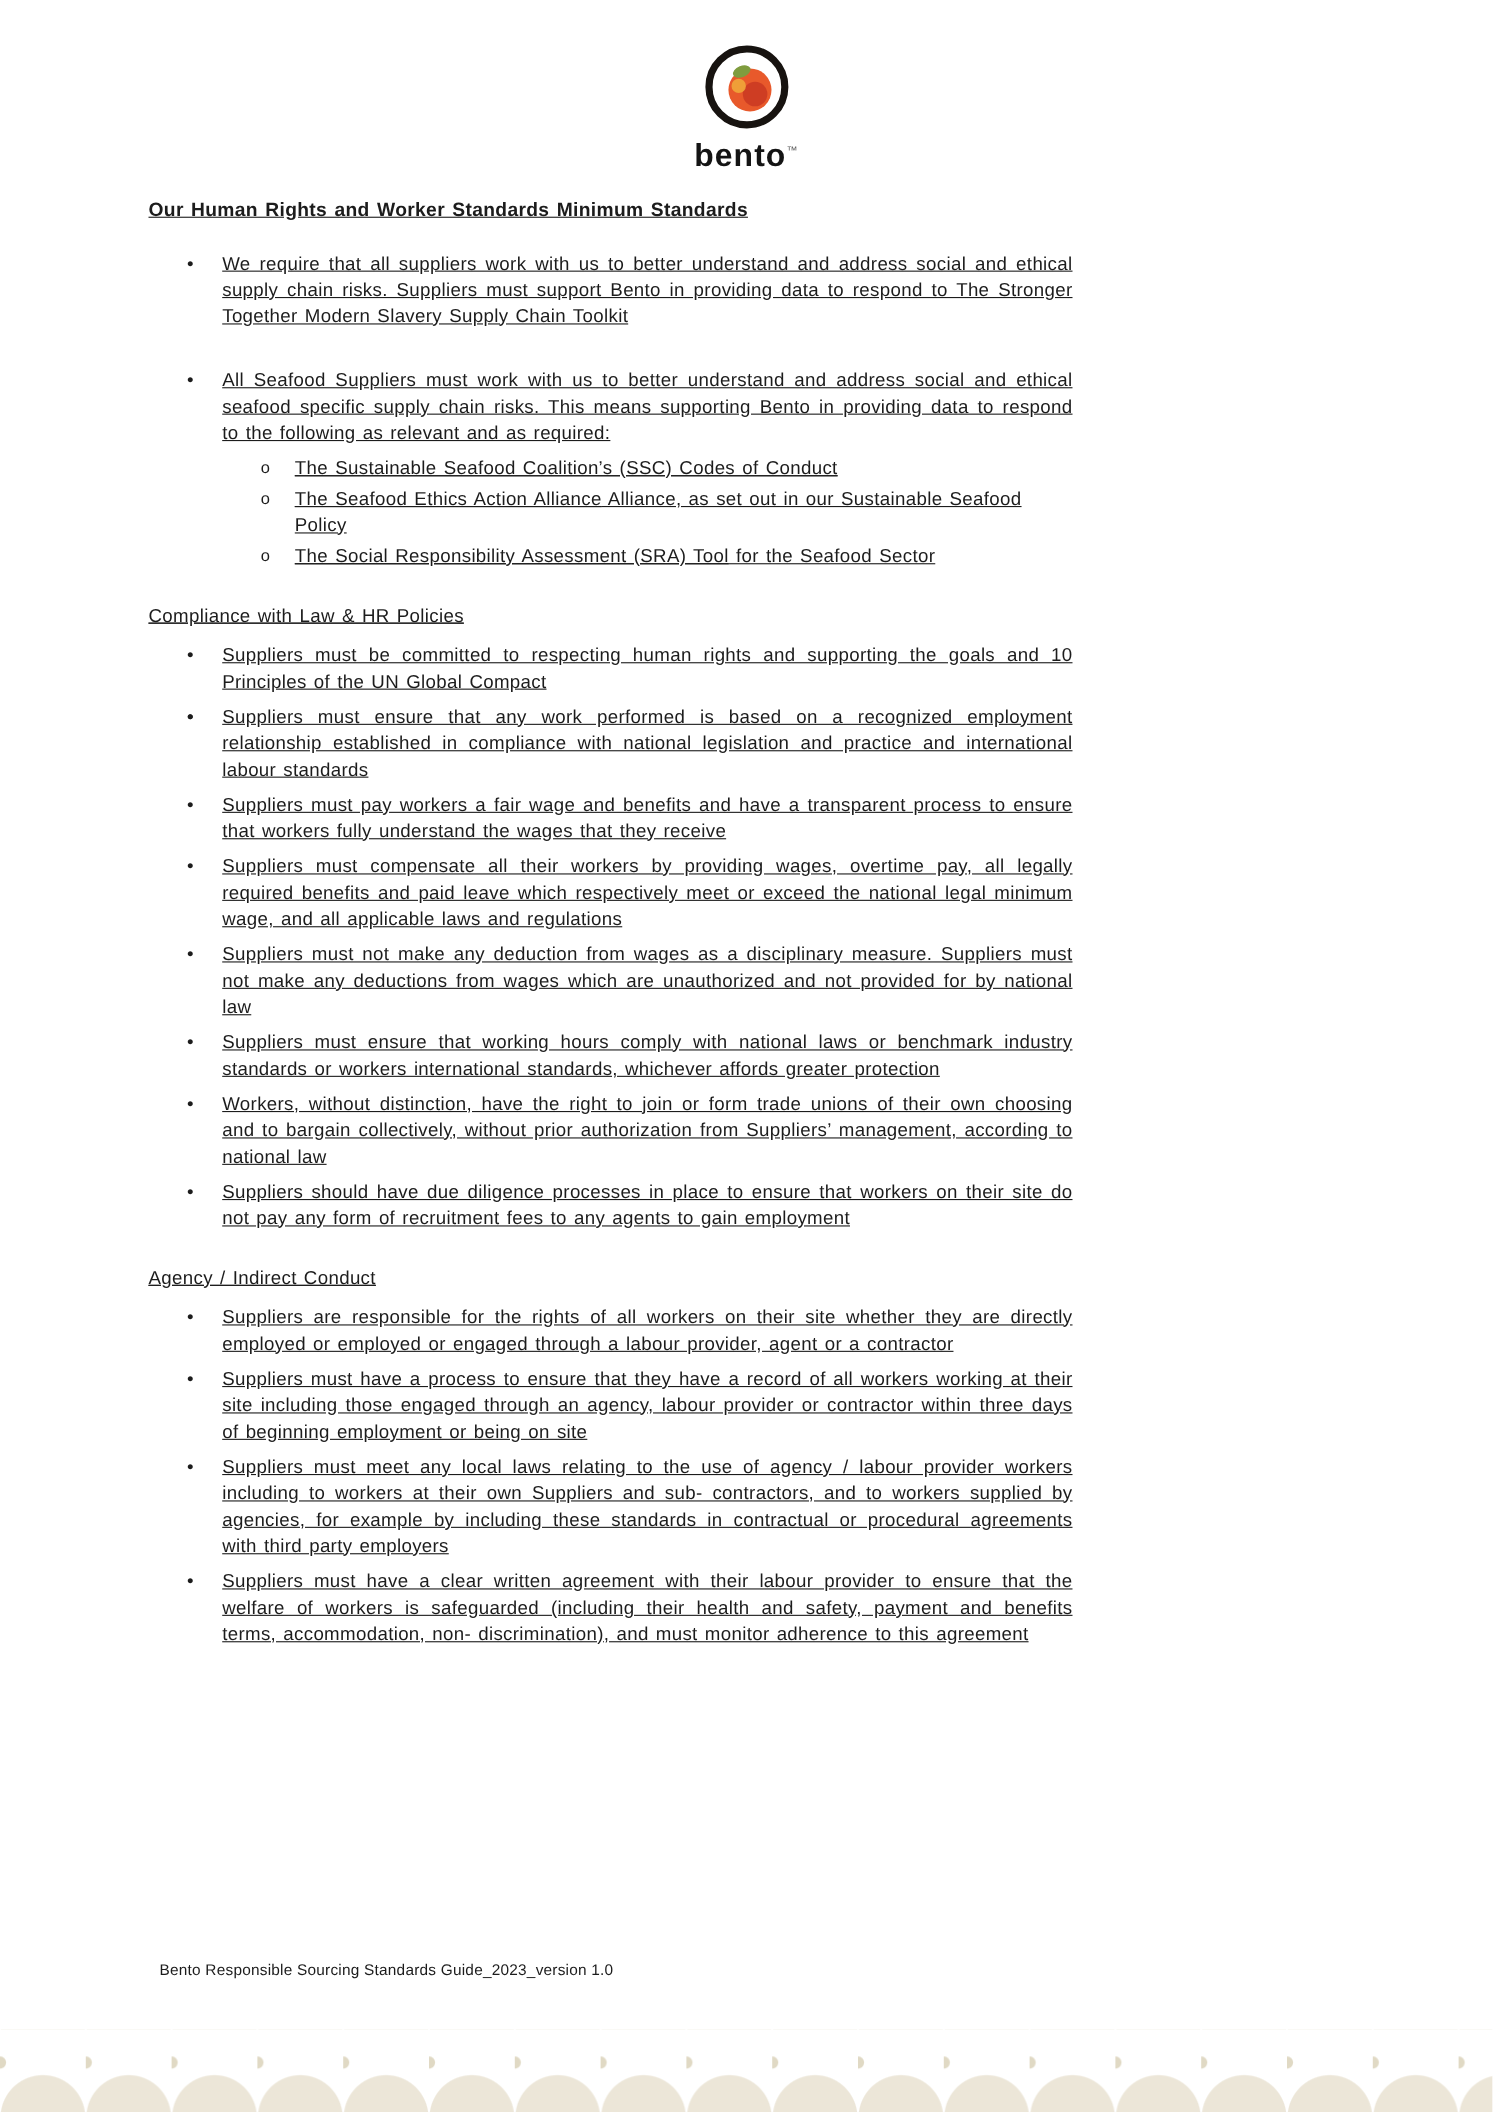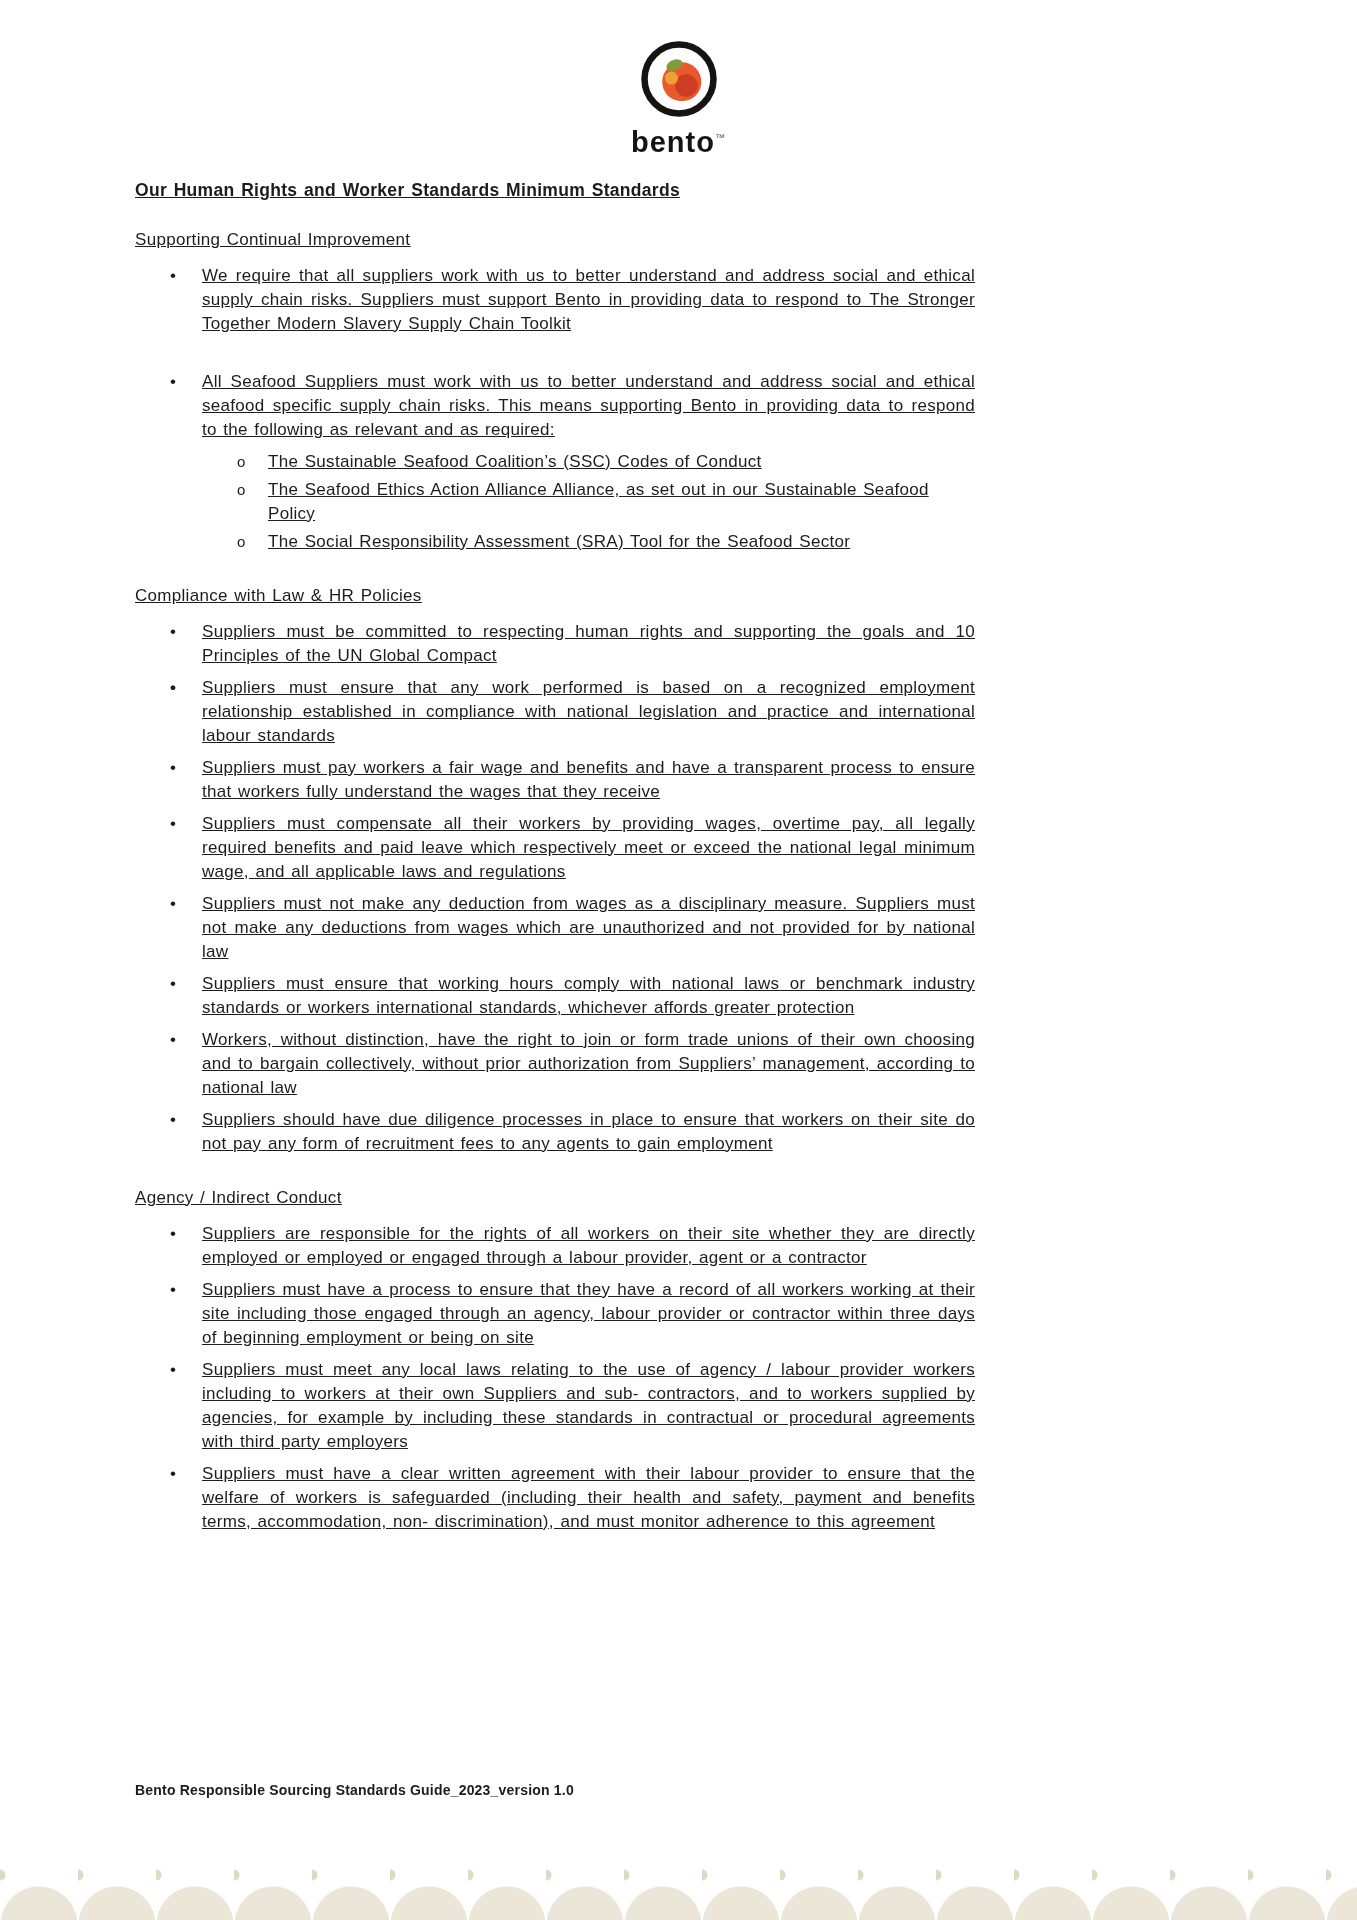--- a/index.html
+++ b/index.html
@@ -42,22 +42,22 @@
   .sub-bullet {
     padding-left:133px;
     margin-bottom:4px;
     text-align:left;
   }
   .sub-bullet .marker { left:102px; font-size:15px; }
   .gap-after { margin-bottom:34px; }
   .u { text-decoration:underline; }
   
   .footer {
-    position:absolute; left:135px; top:1782px;
-    font-size:14px; letter-spacing:0.2px; color:#1c1c1c;font-weight:bold;
+    position:absolute; left:145px; top:1782px;
+    font-size:14px; letter-spacing:0.2px; color:#1c1c1c;
   }
   
   .decor {
     position:absolute; left:0; bottom:0; width:100%; height:75px;
     background-image:
       radial-gradient(circle at 0px 30px,  #e0d9c4 0 5px, rgba(0,0,0,0) 6px),
       radial-gradient(circle at 39px 80px, #ece6d8 0 38px, rgba(0,0,0,0) 39px);
     background-size:78px 75px;
     background-repeat:repeat-x;
   }
@@ -75,21 +75,20 @@
       <ellipse cx="39" cy="29" rx="9" ry="5.5" transform="rotate(-22 39 29)" fill="#7f9c3e"></ellipse>
       <circle cx="44" cy="44" r="37" fill="none" stroke-width="7" stroke="#171310"></circle>
     </svg>
     <div class="brand"><span>bento</span><sup>™</sup></div>
   </div>
 
   <div class="content">
     <div class="title">Our Human Rights and Worker Standards Minimum Standards</div>
     <div id="sections">
         <div class="section">
-          <div class="section-heading">Supporting Continual Improvement</div>
           <div class="bullet gap-after"><span class="marker">•</span><span class="txt"><span>We require that all suppliers work with us to better understand and address social and ethical supply chain risks. Suppliers must support Bento in providing data to respond to The Stronger Together Modern Slavery Supply Chain Toolkit</span></span></div>
           <div class="bullet"><span class="marker">•</span><span class="txt"><span>All Seafood Suppliers must work with us to better understand and address social and ethical seafood specific supply chain risks. This means supporting Bento in providing data to respond to the following as relevant and as required:</span></span></div>
           <div class="bullet sub-bullet"><span class="marker">o</span><span class="txt"><span class="u">The Sustainable Seafood Coalition’s (SSC) Codes of Conduct</span></span></div>
           <div class="bullet sub-bullet"><span class="marker">o</span><span class="txt"><span class="u">The Seafood Ethics Action Alliance</span><span> Alliance, as set out in our Sustainable Seafood Policy</span></span></div>
           <div class="bullet sub-bullet"><span class="marker">o</span><span class="txt"><span class="u">The Social Responsibility Assessment (SRA) Tool</span><span> for the Seafood Sector</span></span></div>
         </div>
         <div class="section">
           <div class="section-heading">Compliance with Law &amp; HR Policies</div>
           <div class="bullet"><span class="marker">•</span><span class="txt"><span>Suppliers must be committed to respecting human rights and supporting the goals and 10 Principles of the UN Global Compact</span></span></div>
           <div class="bullet"><span class="marker">•</span></div>

